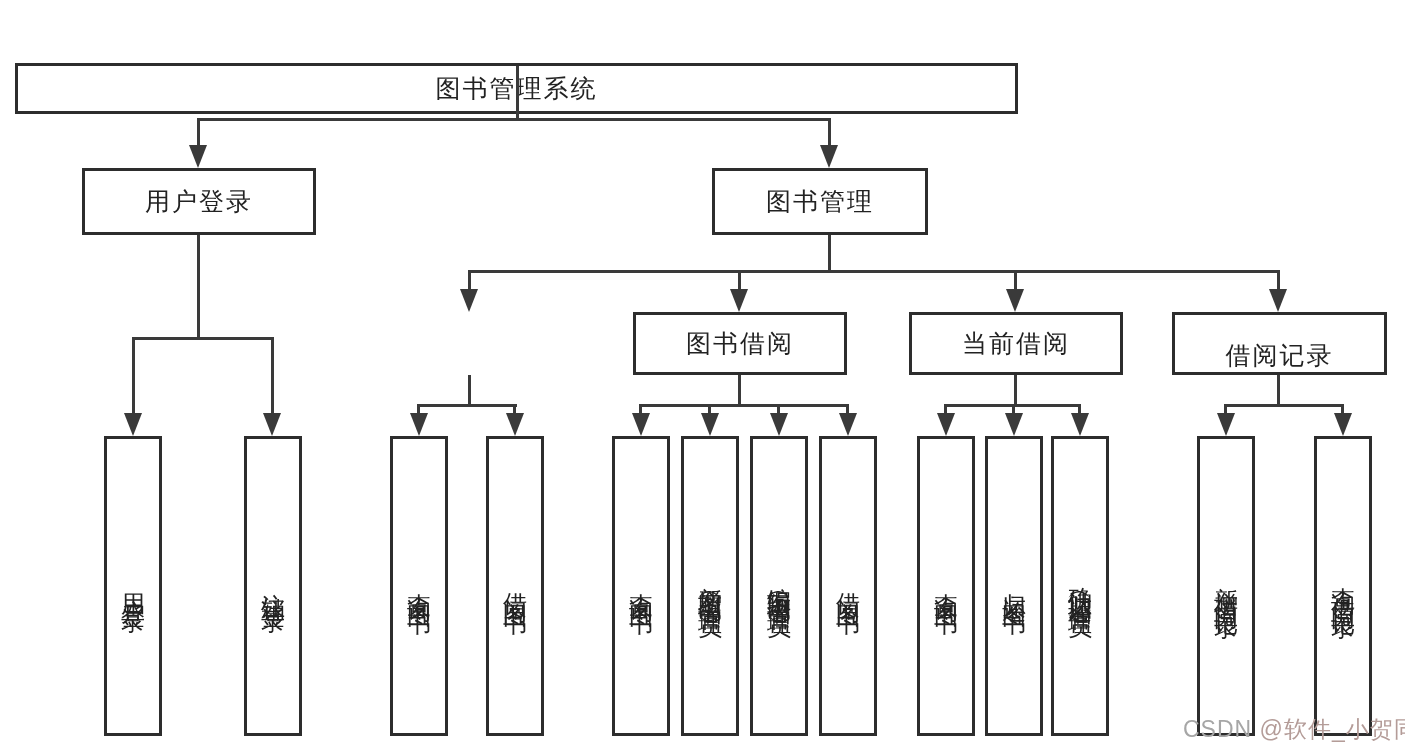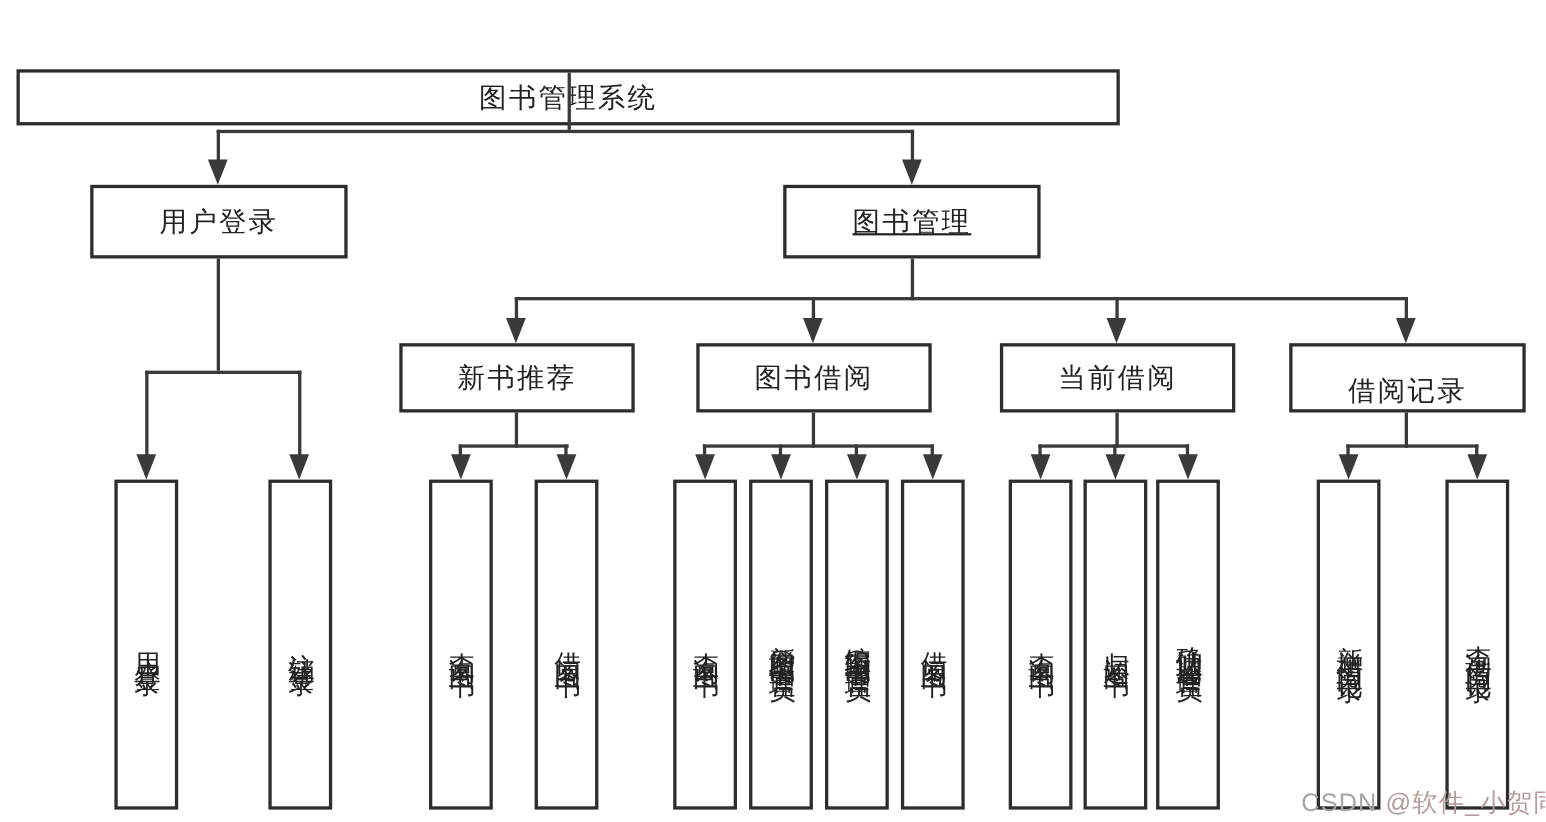--- a/index.html
+++ b/index.html
@@ -63,21 +63,21 @@
   <div class="vline" style="left:516px;top:66px;height:52px;"></div>
   <div class="hline" style="left:197px;top:118px;width:634px;"></div>
   <div class="vline" style="left:197px;top:118px;height:28px;"></div>
   <div class="arrow" style="left:189px;top:145px;"></div>
   <div class="vline" style="left:828px;top:118px;height:28px;"></div>
   <div class="arrow" style="left:820px;top:145px;"></div>
 
   <div class="hbox" style="left:82px;top:168px;width:234px;height:67px;">
     <span>用户登录</span>
   </div>
-  <div class="hbox" style="left:712px;top:168px;width:234px;height:67px;text-decoration:underline;">
+  <div class="hbox" style="left:712px;top:168px;width:216px;height:67px;">
     <span>图书管理</span>
   </div>
 
   <div class="vline" style="left:197px;top:235px;height:102px;"></div>
   <div class="hline" style="left:132px;top:337px;width:142px;"></div>
   <div class="vline" style="left:132px;top:337px;height:77px;"></div>
   <div class="arrow" style="left:124px;top:413px;"></div>
   <div class="vline" style="left:271px;top:337px;height:77px;"></div>
   <div class="arrow" style="left:263px;top:413px;"></div>
 
@@ -85,23 +85,20 @@
   <div class="hline" style="left:468px;top:270px;width:812px;"></div>
   <div class="vline" style="left:468px;top:270px;height:20px;"></div>
   <div class="arrow" style="left:460px;top:289px;"></div>
   <div class="vline" style="left:738px;top:270px;height:20px;"></div>
   <div class="arrow" style="left:730px;top:289px;"></div>
   <div class="vline" style="left:1014px;top:270px;height:20px;"></div>
   <div class="arrow" style="left:1006px;top:289px;"></div>
   <div class="vline" style="left:1277px;top:270px;height:20px;"></div>
   <div class="arrow" style="left:1269px;top:289px;"></div>
 
-  <div class="hbox" style="left:363px;top:312px;width:214px;height:63px;">
-    <span>新书推荐</span>
-  </div>
   <div class="hbox" style="left:909px;top:312px;width:214px;height:63px;">
     <span>当前借阅</span>
   </div>
   <div class="hbox" style="left:633px;top:312px;width:214px;height:63px;">
     <span>图书借阅</span>
   </div>
   <div class="hbox" style="left:1172px;top:312px;width:215px;height:63px;align-items:flex-end;">
     <span>借阅记录</span>
   </div>
 

